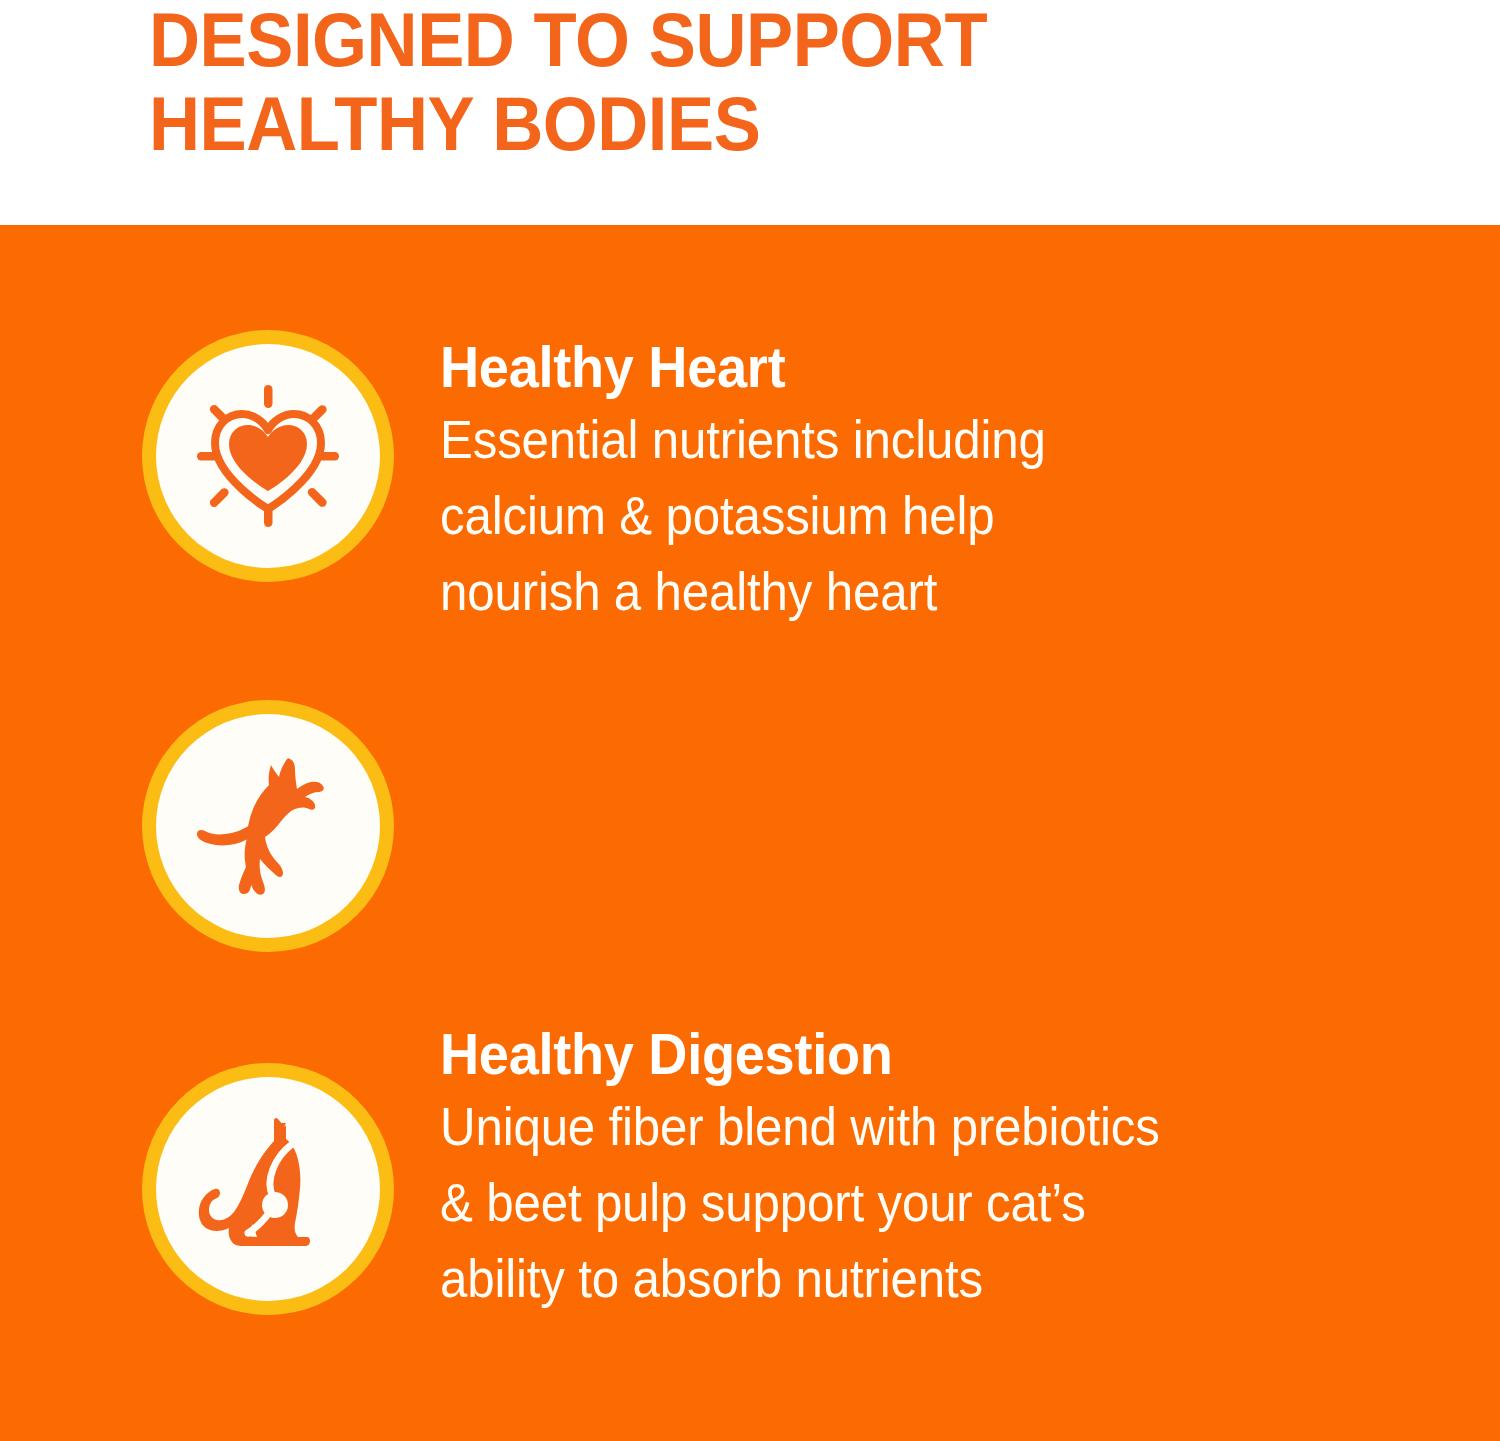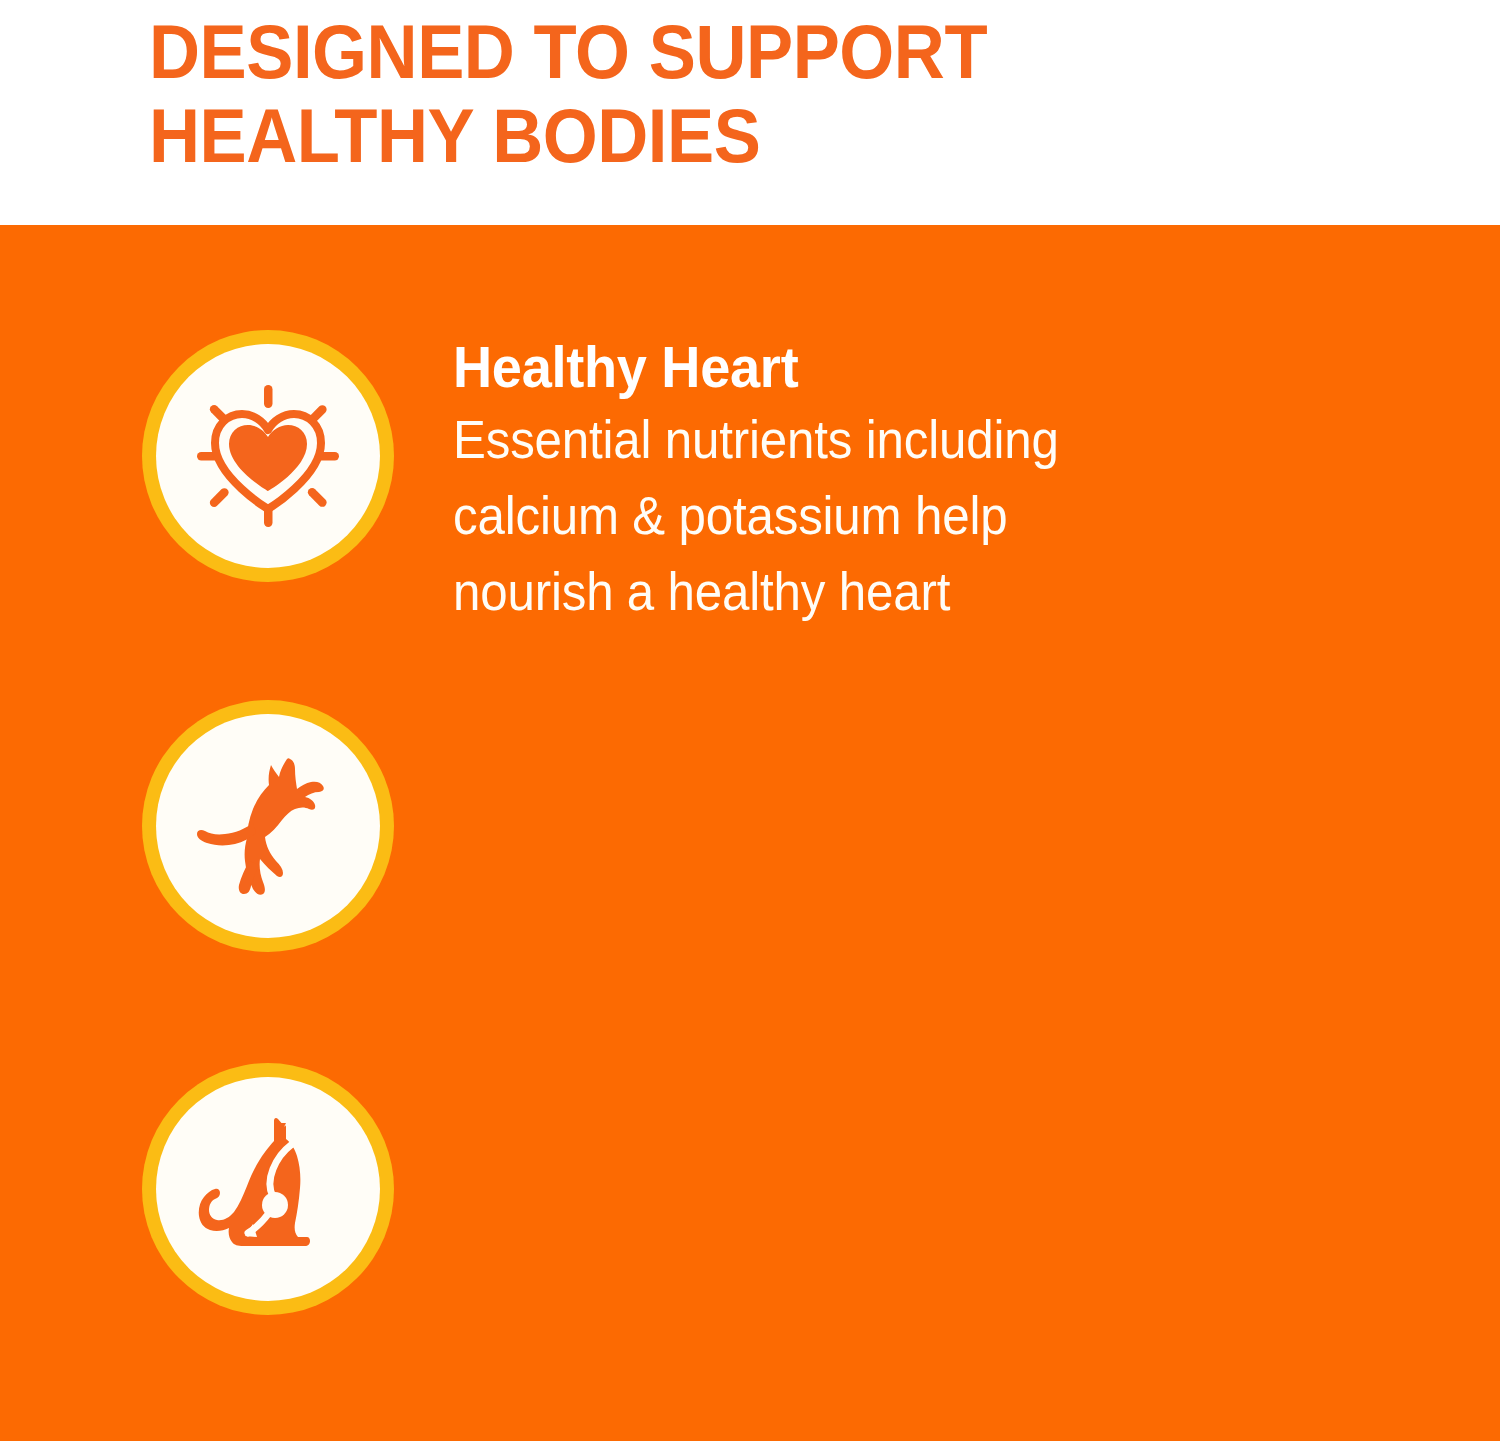--- a/index.html
+++ b/index.html
@@ -20,21 +20,21 @@
     width: 1500px;
     height: 1441px;
     background: #ffffff;
     box-sizing: border-box;
   }
 
   
   .header {
     position: absolute;
     left: 0;
-    top: 12px;
+    top: 0;
     width: 1500px;
     height: 202px;
     background: #ffffff;
     box-sizing: border-box;
   }
   .header-title {
     position: absolute;
     left: 149px;
     top: -2px;
     width: 1200px;
@@ -95,21 +95,20 @@
     align-items: center;
     justify-content: center;
   }
   .icon-inner svg { display: block; }
 
   .feature-text {
     position: absolute;
     left: 440px;
     top: 0;
     width: 1010px;
-    margin-left: 13px;
   }
   .feature-heading {
     color: #FFFFFF;
     font-family: "Liberation Sans Narrow", "Liberation Sans", sans-serif;
     font-weight: bold;
     font-size: 57px;
     line-height: 62px;
     margin: 0 0 4px 0;
     letter-spacing: -0.3px;
     transform: scaleX(0.95);
@@ -277,15 +276,21 @@
           <path d="M108 36
                    C 100 42, 94 50, 90 60
                    C 86 70, 86 80, 90 88" fill="none" stroke="#FFFDF7" stroke-width="7" stroke-linecap="round"></path>
           <circle cx="92" cy="96" r="13" fill="#FFFDF7"></circle>
           <path d="M86 104
                    C 80 112, 73 119, 65 124" fill="none" stroke="#FFFDF7" stroke-width="7" stroke-linecap="round"></path>
           <path d="M70 115 L 62 127 L 74 128 Z" fill="#FFFDF7"></path>
         </svg>
       </div>
     </div>
+    <div class="feature-text">
+      <h2 class="feature-heading">Healthy Digestion</h2>
+      <p class="feature-body">Unique fiber blend with prebiotics
+&amp; beet pulp support your cat’s
+ability to absorb nutrients</p>
+    </div>
   </div>
 
 </div>
 
 </body></html>

